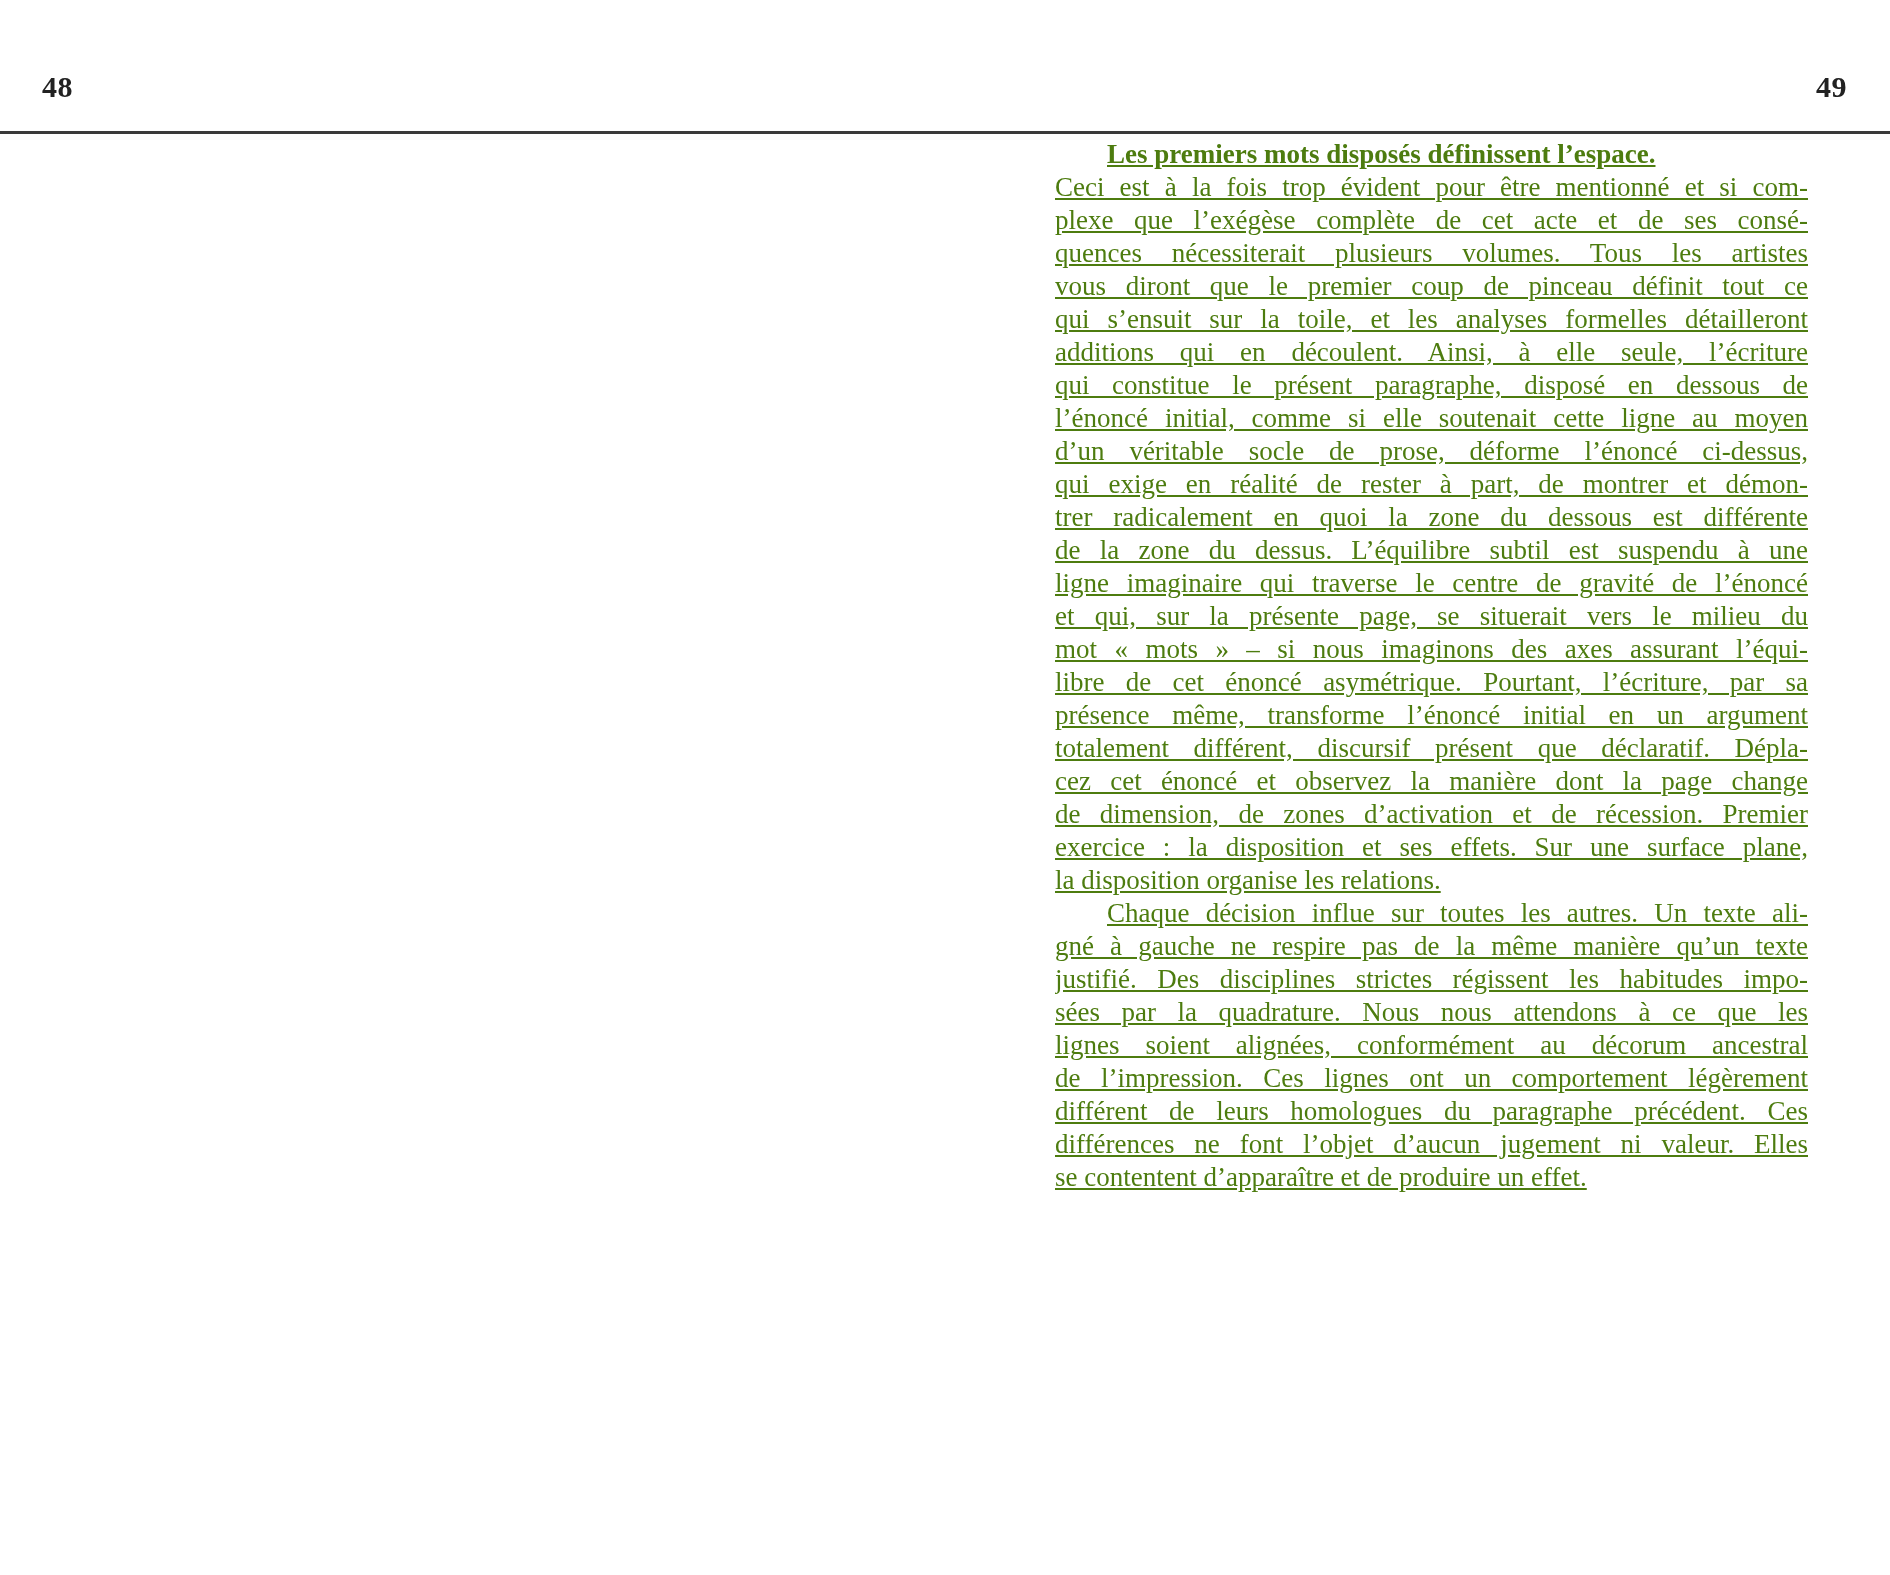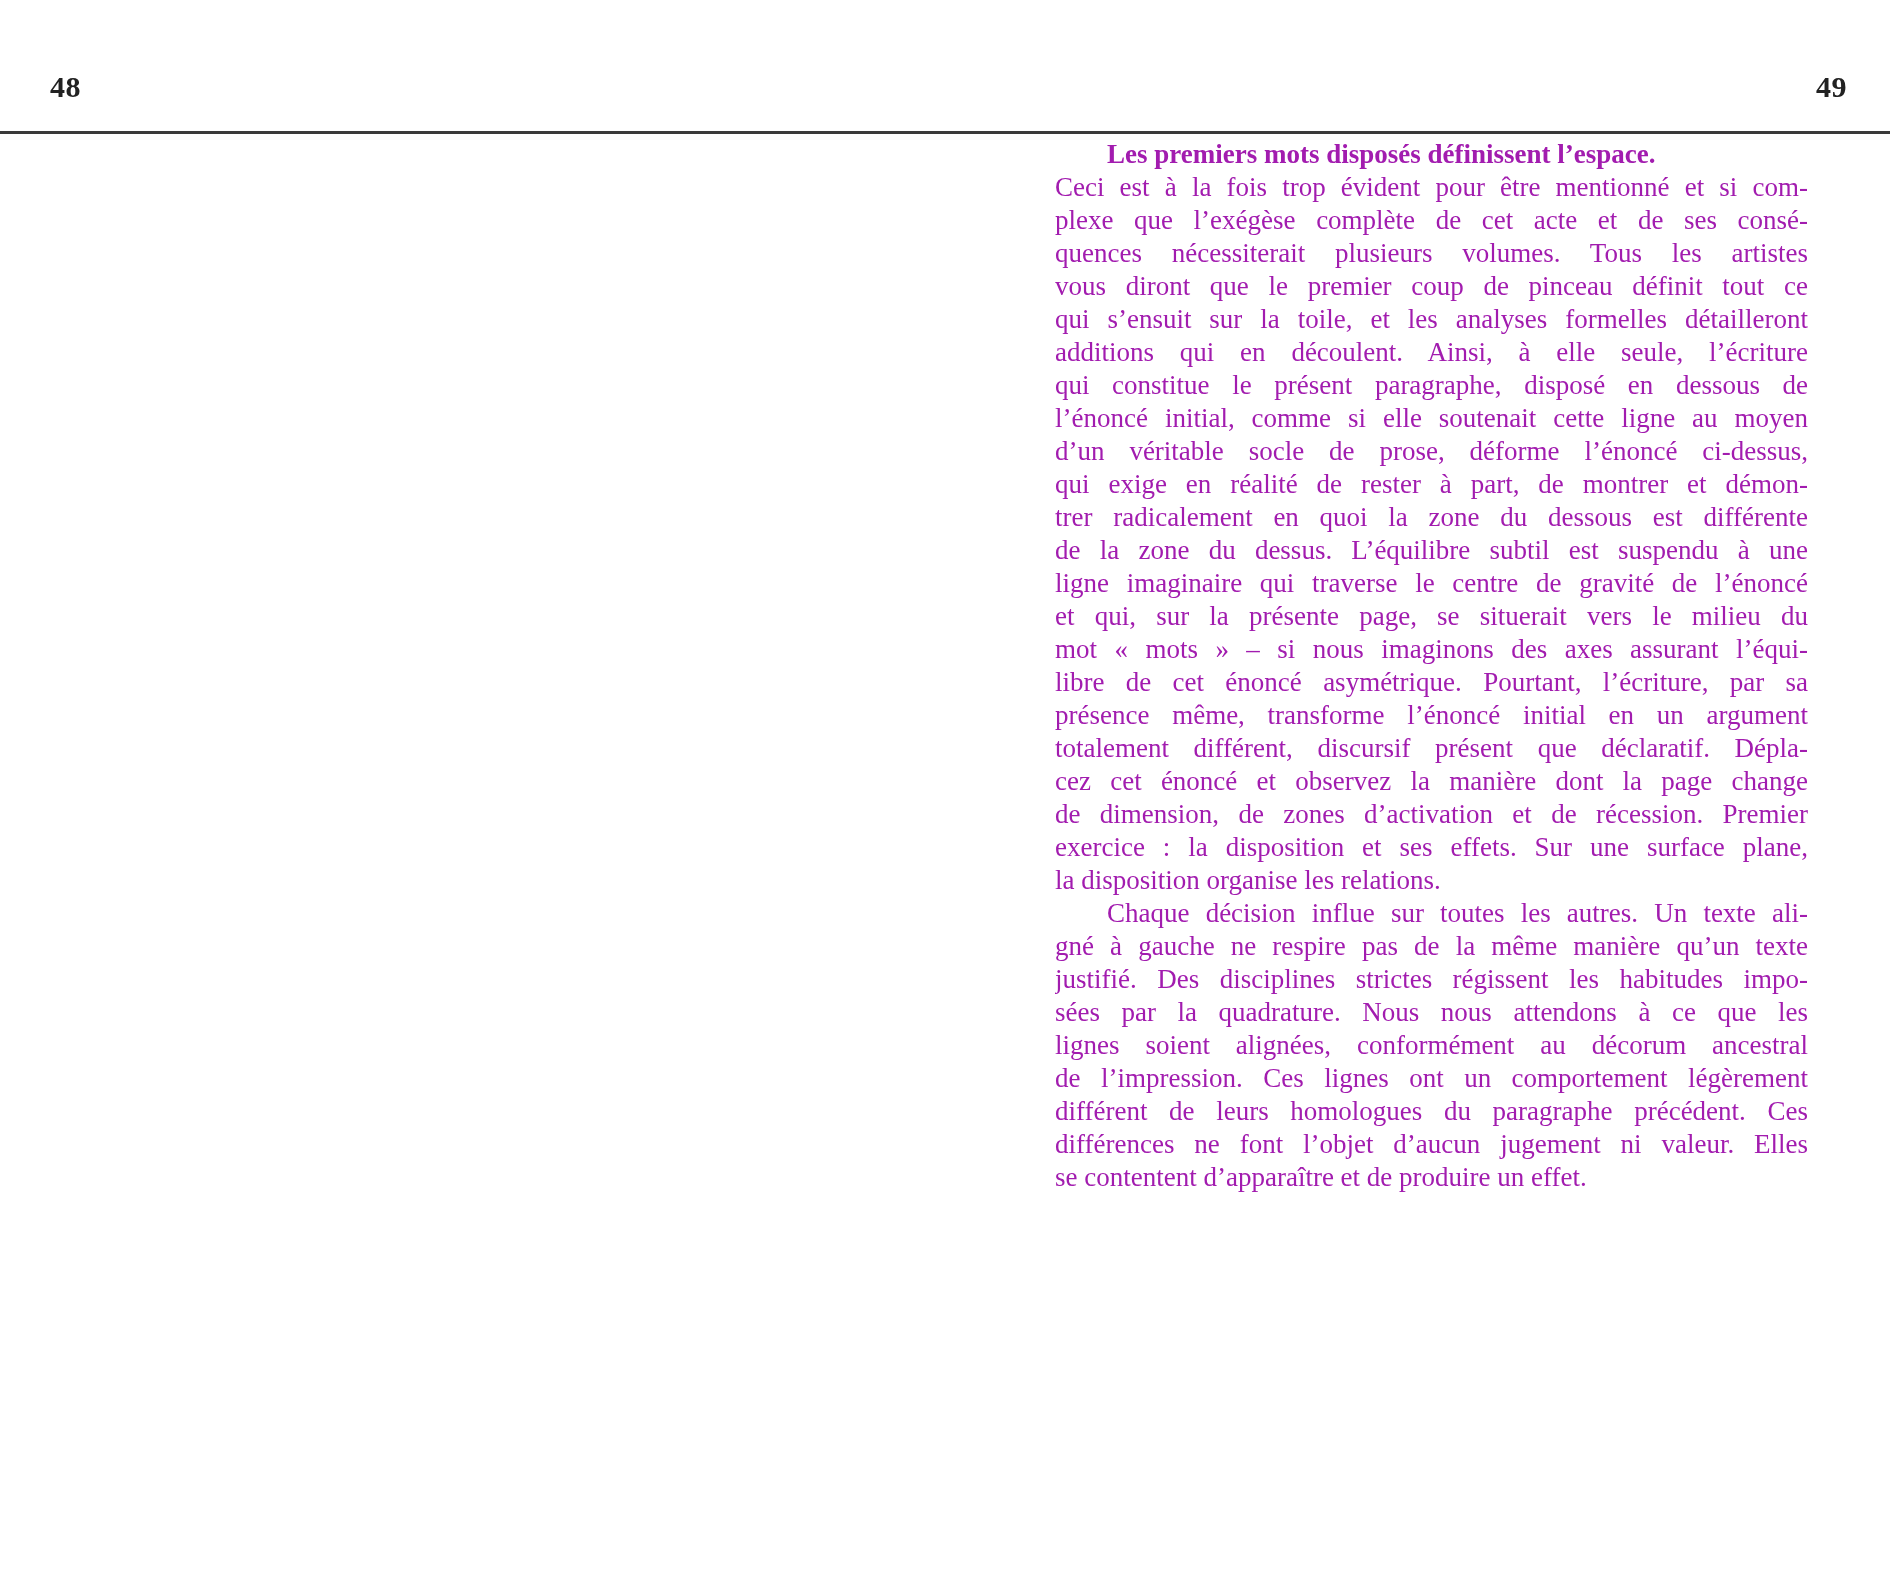--- a/index.html
+++ b/index.html
@@ -22,38 +22,39 @@
   }
   .folio {
     position: absolute;
     top: 72px;
     font-size: 30px;
     line-height: 30px;
     font-weight: bold;
     color: #222222;
     letter-spacing: 0.5px;
   }
-  .folio-left  { left: 50px; }
+  .folio-left  { left: 42px; }
   .folio-right { right: 43px; margin-left: 16px; }
   .rule {
     position: absolute;
     top: 131px;
     left: 0;
     width: 1890px;
     height: 3px;
     background: #3a3a3a;
   }
   .text-column {
     position: absolute;
     left: 1055px;
     top: 138px;
     width: 753px;
     font-size: 27px;
     line-height: 33px;
-    color: #a21caf;
+    color: #4d7c0f;
+    text-decoration: underline;
   }
   .heading {
     font-weight: bold;
     padding-left: 52px;
     white-space: nowrap;
   }
   .jline {
     text-align: justify;
     text-align-last: justify;
     text-justify: inter-word;

